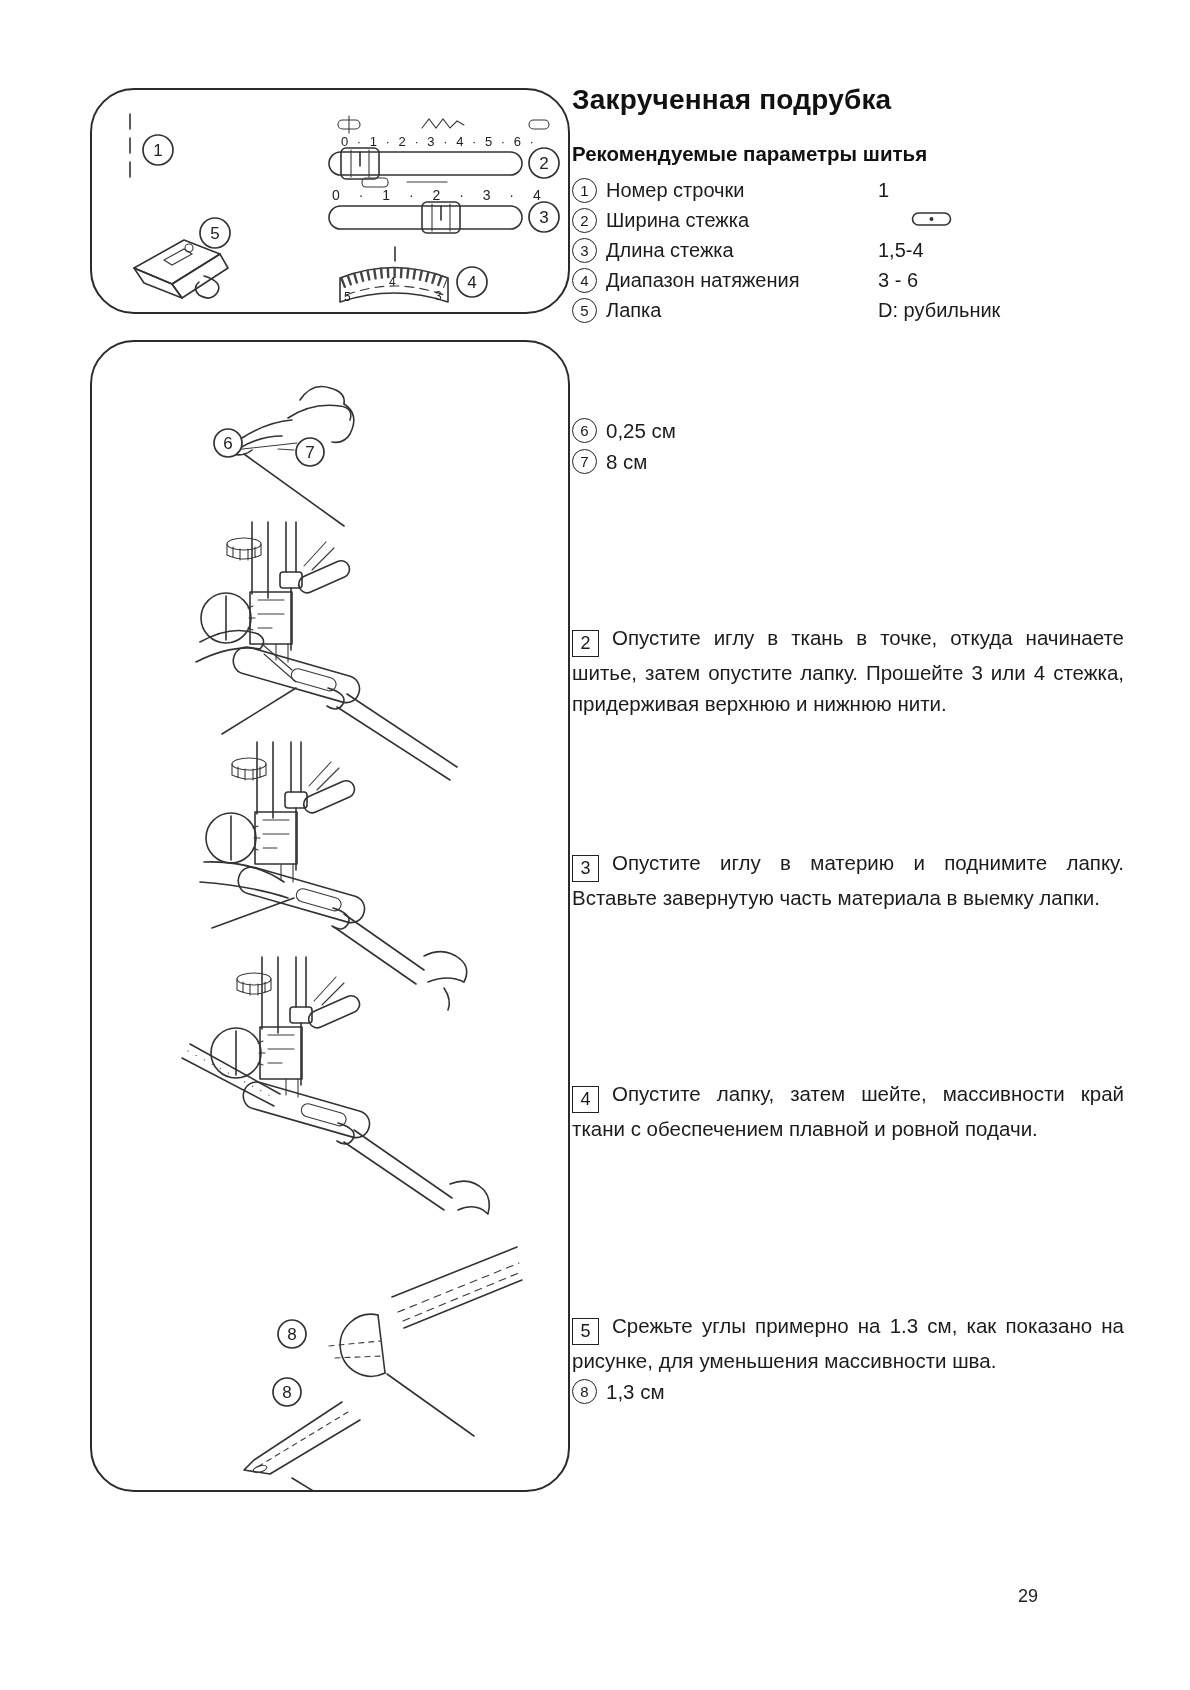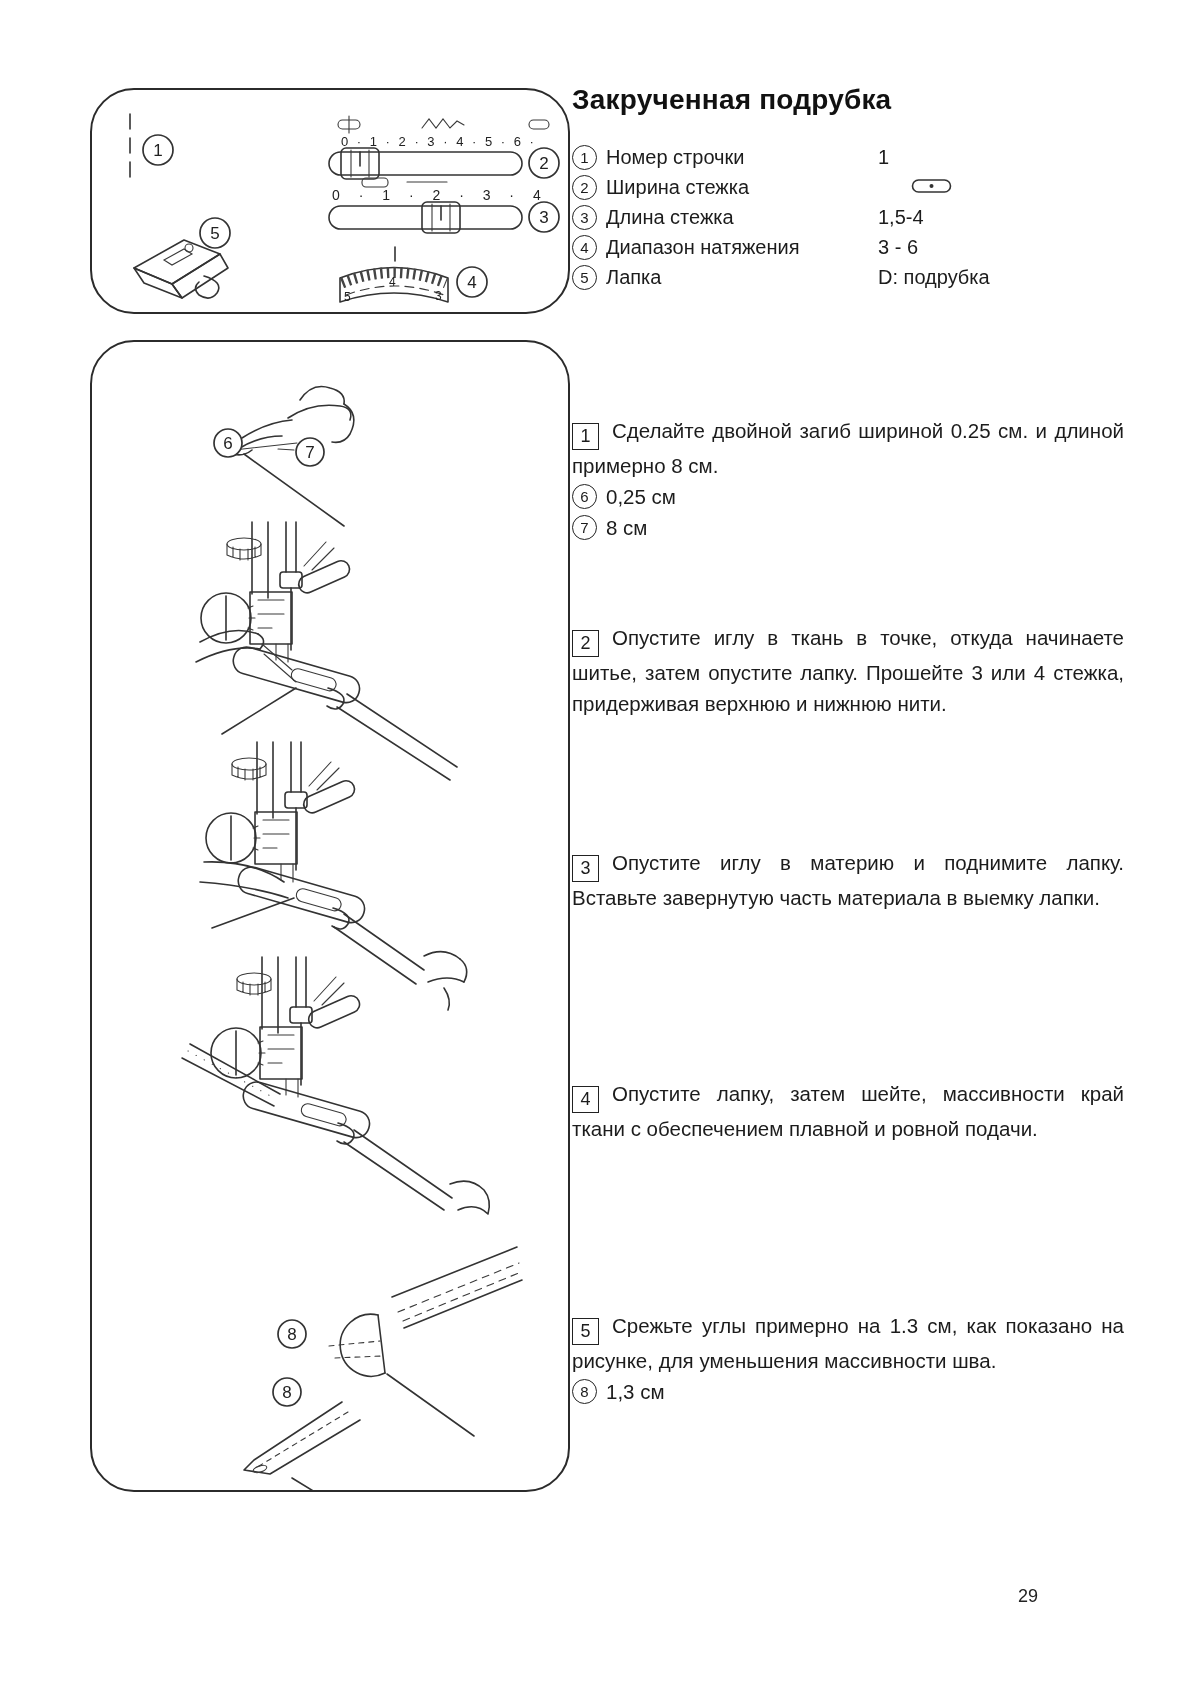--- a/index.html
+++ b/index.html
@@ -124,20 +124,21 @@
     <g>
       <circle class="callout-circle" cx="123" cy="143" r="15"></circle>
       <text class="callout-text" x="123" y="149">5</text>
     </g>
   </svg>
 </div>
 
 <h1 class="title">Закрученная подрубка</h1>
 
 <div class="params">
+  <div class="params-heading">Рекомендуемые параметры шитья</div>
 
   <div class="param-row">
     <span class="cnum">1</span>
     <span>Номер строчки</span>
     <span class="pvalue">1</span>
   </div>
 
   <div class="param-row">
     <span class="cnum">2</span>
     <span>Ширина стежка</span>
@@ -157,21 +158,21 @@
 
   <div class="param-row">
     <span class="cnum">4</span>
     <span>Диапазон натяжения</span>
     <span class="pvalue">3 - 6</span>
   </div>
 
   <div class="param-row">
     <span class="cnum">5</span>
     <span>Лапка</span>
-    <span class="pvalue">D: подрубка</span>
+    <span class="pvalue">D: рубильник</span>
   </div>
 </div>
 
 <div class="box steps-box">
   <svg viewBox="0 0 476 1148">
     <defs>
 
       <g id="mfoot">
         <path class="ink" d="M60,0 L60,72 M76,0 L76,76"></path>
         <path class="ink" d="M94,0 L94,50 M104,0 L104,50"></path>
@@ -265,21 +266,20 @@
       </g>
       <path class="ink" d="M250,1060 L162,1118 L152,1128 L178,1132 L268,1078"></path>
       <path class="ink-thin" d="M256,1070 L167,1124" stroke-dasharray="5,5"></path>
       <ellipse class="ink-thin" cx="168" cy="1127" rx="7" ry="3" transform="rotate(-18 168 1127)"></ellipse>
       <path class="ink" d="M200,1136 L236,1158"></path>
     </g>
   </svg>
 </div>
 
 <div class="step" style="top:415px">
-  <p class="step-text"><span class="step-num">1</span><span>Сделайте двойной загиб шириной 0.25 см. и длиной примерно 8 см.</span></p>
   <div class="sub-line">
     <span class="cnum">6</span>
     <span>0,25 см</span>
   </div>
   <div class="sub-line">
     <span class="cnum">7</span>
     <span>8 см</span>
   </div>
 </div>
 

